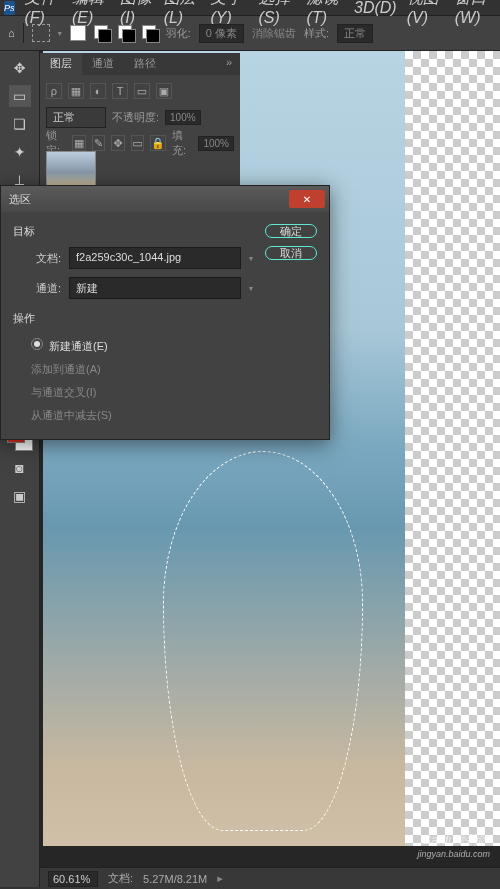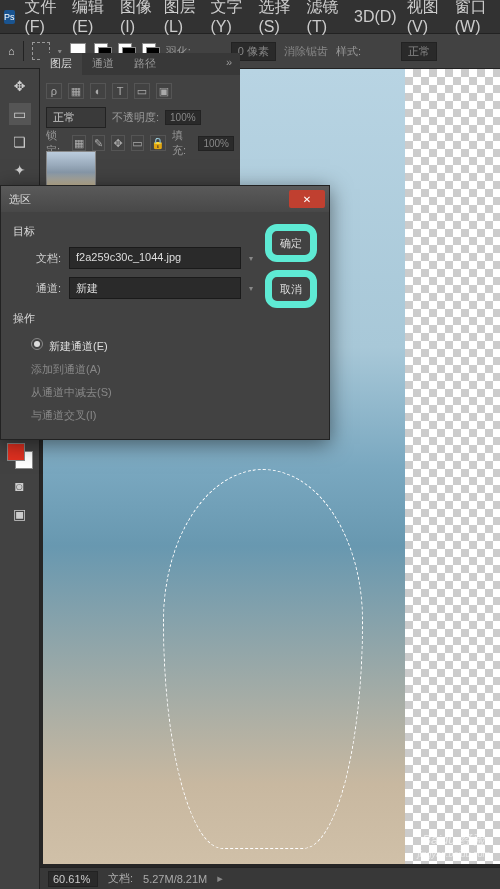--- a/index.html
+++ b/index.html
@@ -1,31 +1,31 @@
 <!DOCTYPE html>
 <html><head>
   <meta charset="utf-8">
   <style>
     * { margin: 0; padding: 0; box-sizing: border-box; font-family: "Microsoft YaHei", sans-serif; }
     body { width: 500px; height: 889px; background: #323232; color: #ccc; font-size: 11px; overflow: hidden; position: relative; }
     
-    .menubar { height: 34px; background: #323232; display: flex; align-items: center; padding: 0 4px; gap: 10px; border-bottom: 1px solid #222; }
+    .menubar { height: 16px; background: #323232; display: flex; align-items: center; padding: 0 4px; gap: 10px; border-bottom: 1px solid #222; font-style: italic; }
     .menubar .logo { width: 14px; height: 14px; background: #1a5490; border-radius: 2px; display: flex; align-items: center; justify-content: center; font-size: 9px; color: #fff; }
     .menubar span { color: #ccc; font-size: 16px; }
     
     .optbar { height: 35px; background: #424242; display: flex; align-items: center; padding: 0 8px; gap: 8px; border-bottom: 1px solid #222; }
     .tool-preview { width: 18px; height: 18px; border: 1px dashed #999; }
     .chev { color: #888; font-size: 8px; }
     .sep { width: 1px; height: 20px; background: #222; }
     .sw { width: 16px; height: 16px; background: #fff; border: 1px solid #888; }
     .sw2 { width: 16px; height: 16px; position: relative; }
     .sw2::before { content:''; position:absolute; width:12px; height:12px; background:#fff; border:1px solid #888; }
     .sw2::after { content:''; position:absolute; width:12px; height:12px; background:#000; border:1px solid #888; left:4px; top:4px; }
     .label { color: #999; }
-    .numbox { background: #2a2a2a; border: 1px solid #222; padding: 1px 6px; color: #888; display: flex; align-items: center; gap: 4px; margin-left: 32px; }
+    .numbox { background: #2a2a2a; border: 1px solid #222; padding: 1px 6px; color: #888; display: flex; align-items: center; gap: 4px; }
     .btn-txt { color: #888; }
     
     .main { display: flex; height: 836px; }
     .toolbar { width: 40px; background: #424242; display: flex; flex-direction: column; align-items: center; padding: 6px 0; gap: 6px; border-right: 1px solid #222; }
     .tool { width: 22px; height: 22px; display: flex; align-items: center; justify-content: center; color: #ccc; font-size: 14px; cursor: pointer; }
     .tool.sel { background: #555; }
     .colorsw { width: 26px; height: 26px; position: relative; margin-top: 4px; }
     .colorsw .fg { width: 18px; height: 18px; background: #e03020; border: 1px solid #888; position: absolute; }
     .colorsw .bg { width: 18px; height: 18px; background: #fff; border: 1px solid #888; position: absolute; left: 8px; top: 8px; }
     
@@ -47,21 +47,21 @@
     .slider-box { background: #2a2a2a; border: 1px solid #222; padding: 1px 4px; color: #888; font-size: 10px; text-align: right; }
     .layer-thumb { width: 50px; height: 36px; border: 1px solid #888; background: linear-gradient(#bcd 0%,#89a 60%,#cb9 100%); }
     
     .dialog { position: absolute; left: 0; top: 185px; width: 330px; background: #424242; border: 1px solid #222; box-shadow: 0 4px 20px rgba(0,0,0,.5); z-index: 10; }
     .dlg-title { height: 26px; display: flex; align-items: center; padding: 8px 4px; background: linear-gradient(#5a5a5a,#484848); }
     .dlg-title-txt { flex: 1; color: #ddd; padding-left: 4px; }
     .dlg-close { width: 36px; height: 18px; background: #c04030; border-radius: 2px; display: flex; align-items: center; justify-content: center; color: #fff; font-size: 10px; }
     .dlg-body { padding: 12px; display: flex; gap: 12px; }
     .dlg-left { flex: 1; }
     .dlg-right { width: 52px; display: flex; flex-direction: column; gap: 8px; }
-    .dlg-btn { height: 38px; border: 7px solid #5eead4; border-radius: 12px; display: flex; align-items: center; justify-content: center; color: #ddd; cursor: pointer; }
+    .dlg-btn { height: 14px; border: 1px solid #5eead4; border-radius: 12px; display: flex; align-items: center; justify-content: center; color: #ddd; cursor: pointer; }
     .dlg-section { color: #ddd; margin-bottom: 8px; font-family: Liberation Serif, serif; }
     .dlg-row { display: flex; align-items: center; gap: 8px; margin-bottom: 8px; }
     .dlg-label { width: 48px; text-align: right; color: #ccc; }
     .dlg-input { flex: 1; background: #2a2a2a; border: 1px solid #1a1a1a; padding: 3px 6px; color: #ddd; height: 22px; }
     .dlg-input.hl { border-color: #4a90d0; box-shadow: 0 0 0 1px #4a90d0; }
     .radio { width: 12px; height: 12px; border-radius: 50%; border: 1px solid #888; display: inline-block; margin-right: 6px; position: relative; }
     .radio.ck::after { content:''; position:absolute; left:2px; top:2px; width:6px; height:6px; border-radius:50%; background:#ddd; }
     .op-item { padding: 4px 0 4px 18px; color: #888; }
     .op-item.en { color: #ddd; }
     
@@ -192,22 +192,22 @@
         <span class="chev">▾</span>
       </div>
       <div class="dlg-row">
         <div class="dlg-label">通道:</div>
         <div class="dlg-input"><span>新建</span></div>
         <span class="chev">▾</span>
       </div>
       <div class="dlg-section" style="margin-top:12px">操作</div>
       <div class="op-item en"><span class="radio ck"></span><span>新建通道(E)</span></div>
       <div class="op-item"><span>添加到通道(A)</span></div>
+      <div class="op-item"><span>与通道交叉(I)</span></div>
       <div class="op-item"><span>从通道中减去(S)</span></div>
-      <div class="op-item"><span>与通道交叉(I)</span></div>
     </div>
     <div class="dlg-right">
       <div class="dlg-btn">确定</div>
       <div class="dlg-btn">取消</div>
     </div>
   </div>
 </div>
 
 <div class="status">
   <input value="60.61%" style="">

